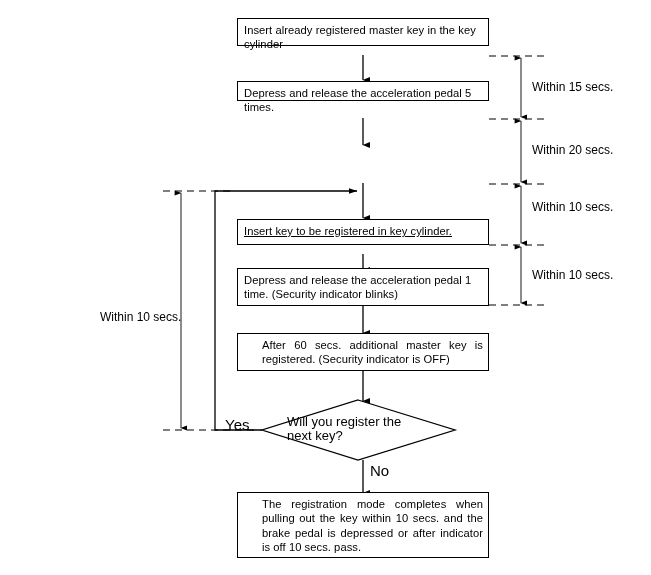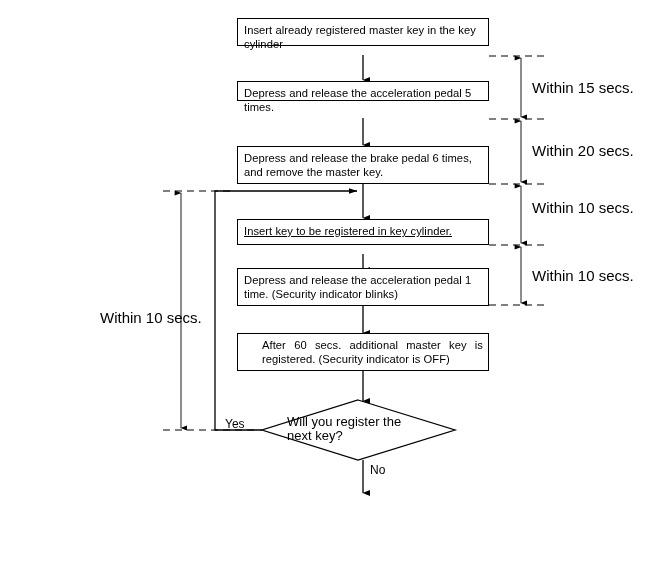--- a/index.html
+++ b/index.html
@@ -37,27 +37,27 @@
     padding: 4px 5px 3px 6px;
     letter-spacing: 0.05px;
   }
   .proc-box.justify {
     text-align: justify;
     text-align-last: left;
     padding-left: 24px;
   }
   .dim-label {
     position: absolute;
-    font-size: 15px;
+    font-size: 12px;
     line-height: 13px;
     white-space: nowrap;
   }
   .branch-label {
     position: absolute;
-    font-size: 12px;
+    font-size: 15px;
     line-height: 13px;
     white-space: nowrap;
   }
   .diamond-text {
     position: absolute;
     font-size: 13px;
     line-height: 14.4px;
     white-space: nowrap;
     text-align: left;
   }
@@ -155,36 +155,36 @@
   </svg>
 
   <div class="proc-box" style="left:237px; top:18px; width:252px; height:28px;">
     <span>Insert already registered master key in the key cylinder</span>
   </div>
 
   <div class="proc-box" style="left:237px; top:81px; width:252px; height:20px;">
     <span>Depress and release the acceleration pedal 5 times.</span>
   </div>
 
-  <div class="proc-box" style="left:237px; top:146px; width:252px; height:38px;">
-    <span>Depress and release the brake pedal 6 times, and remove the master key.</span>
-  </div>
 
   <div class="proc-box" style="left:237px; top:219px; width:252px; height:26px;text-decoration:underline;">
     <span>Insert key to be registered in key cylinder.</span>
   </div>
 
   <div class="proc-box" style="left:237px; top:268px; width:252px; height:38px;">
     <span>Depress and release the acceleration pedal 1 time. (Security indicator blinks)</span>
   </div>
 
   <div class="proc-box justify" style="left:237px; top:333px; width:252px; height:38px;">
     <span>After 60 secs. additional master key is registered. (Security indicator is OFF)</span>
   </div>
 
+  <div class="proc-box justify" style="left:237px; top:492px; width:252px; height:66px;">
+    <span>The registration mode completes when pulling out the key within 10 secs. and the brake pedal is depressed or after indicator is off 10 secs. pass.</span>
+  </div>
 
   <div class="diamond-text" style="left:287px; top:415px;">
     <div>Will you register the</div>
     <div>next key?</div>
   </div>
 
   <div class="branch-label" style="left:225px; top:418px;">Yes</div>
 
   <div class="branch-label" style="left:370px; top:464px;">No</div>
 

